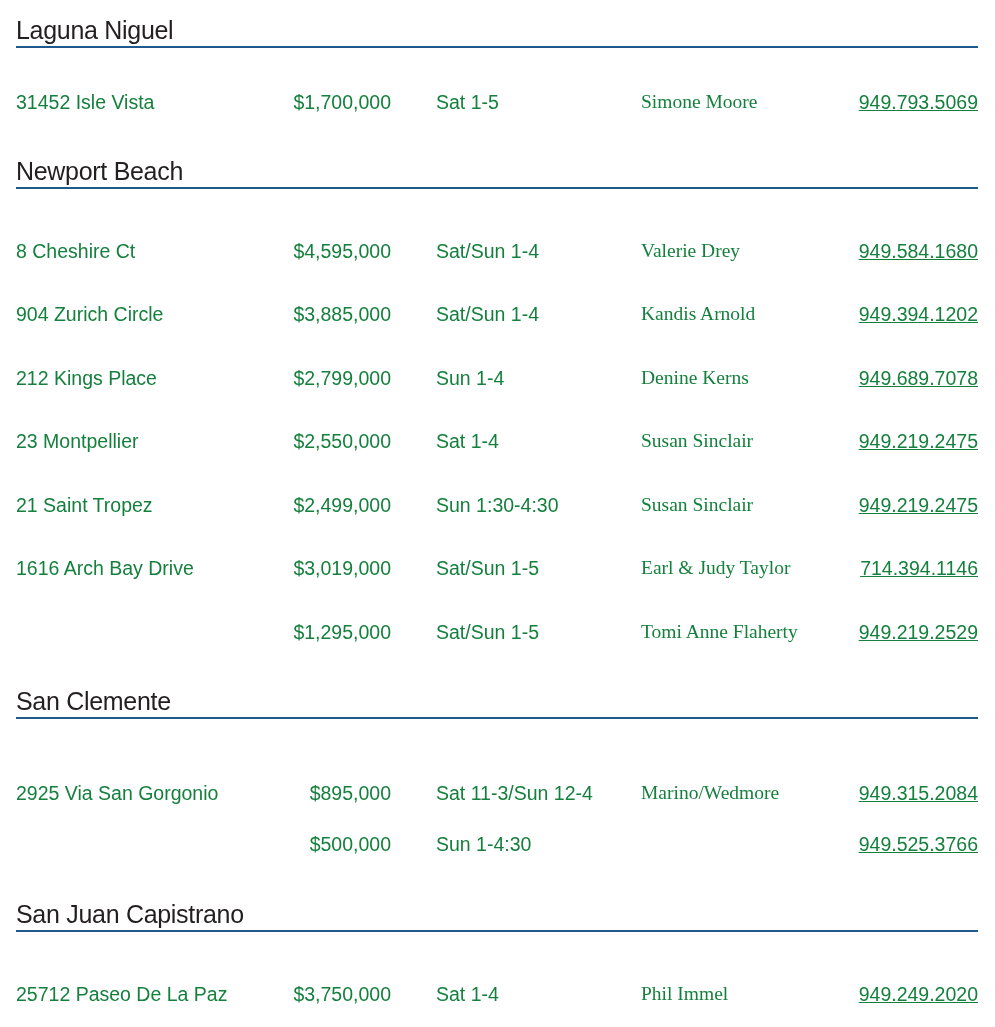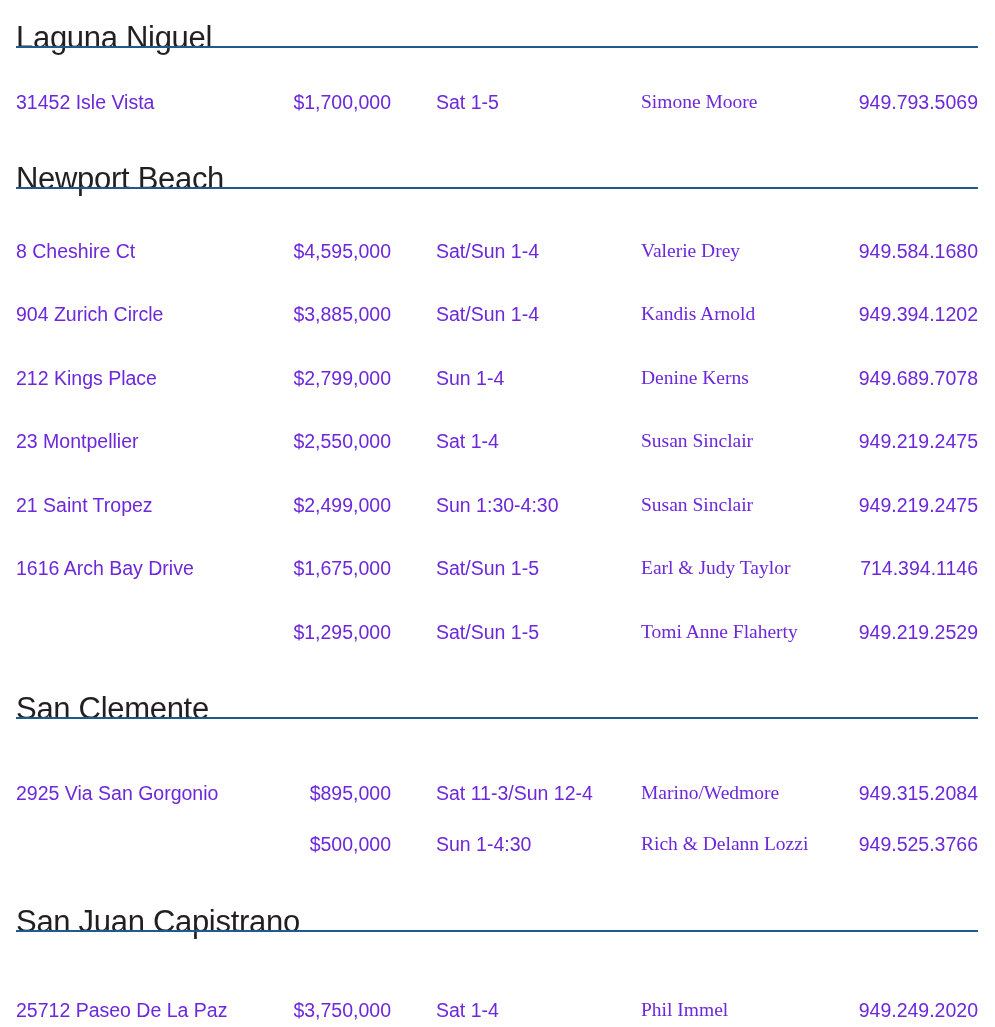--- a/index.html
+++ b/index.html
@@ -16,54 +16,54 @@
       color: #231f20;
     }
     .section {
       position: absolute;
       left: 16px;
       width: 962px;
     }
     .section-title {
       position: absolute;
       left: 0;
-      top: 8px;
-      font-size: 31px;
+      top: 0;
+      font-size: 25px;
       line-height: 34px;
       letter-spacing: -0.3px;
       color: #231f20;
       white-space: nowrap;
     }
     .section-rule {
       position: absolute;
       left: 0;
       top: 33px;
       width: 962px;
       height: 2px;
       background: #1f5a8a;
     }
     .row {
       position: absolute;
       left: 0;
       width: 962px;
       height: 26px;
       font-size: 19.5px;
       line-height: 26px;
-      color: #6d28d9;
+      color: #15803d;
       white-space: nowrap;
     }
     .cell {
       position: absolute;
       top: 0;
     }
     .c-address { left: 0; }
     .c-price { right: 587px; text-align: left; }
     .c-time { left: 420px; }
     .c-contact { left: 625px; font-family: Liberation Serif, serif; }
-    .c-phone { right: 0; text-align: right; }
+    .c-phone { right: 0; text-align: right; text-decoration: underline; }
 
     
     #sec-0 { top: 13px; }
     #sec-1 { top: 154px; }
     #sec-2 { top: 684px; }
     #sec-3 { top: 897px; }
   </style>
 </head>
 <body style="color: rgb(35, 31, 32);">
 
@@ -113,21 +113,21 @@
   </div>
   <div class="row" style="top:338px">
     <span class="cell c-address">21 Saint Tropez</span>
     <span class="cell c-price">$2,499,000</span>
     <span class="cell c-time">Sun 1:30-4:30</span>
     <span class="cell c-contact">Susan Sinclair</span>
     <span class="cell c-phone">949.219.2475</span>
   </div>
   <div class="row" style="top:401px">
     <span class="cell c-address">1616 Arch Bay Drive</span>
-    <span class="cell c-price">$1,675,000</span>
+    <span class="cell c-price">$3,019,000</span>
     <span class="cell c-time">Sat/Sun 1-5</span>
     <span class="cell c-contact">Earl &amp; Judy Taylor</span>
     <span class="cell c-phone">714.394.1146</span>
   </div>
   <div class="row" style="top:465px">
     <span class="cell c-price">$1,295,000</span>
     <span class="cell c-time">Sat/Sun 1-5</span>
     <span class="cell c-contact">Tomi Anne Flaherty</span>
     <span class="cell c-phone">949.219.2529</span>
   </div>
@@ -140,29 +140,28 @@
   <div class="row" style="top:96px">
     <span class="cell c-address">2925 Via San Gorgonio</span>
     <span class="cell c-price">$895,000</span>
     <span class="cell c-time">Sat 11-3/Sun 12-4</span>
     <span class="cell c-contact">Marino/Wedmore</span>
     <span class="cell c-phone">949.315.2084</span>
   </div>
   <div class="row" style="top:147px">
     <span class="cell c-price">$500,000</span>
     <span class="cell c-time">Sun 1-4:30</span>
-    <span class="cell c-contact">Rich &amp; Delann Lozzi</span>
     <span class="cell c-phone">949.525.3766</span>
   </div>
 </div>
 
 <div class="section" id="sec-3">
   <div class="section-title">San Juan Capistrano</div>
   <div class="section-rule" style="background: rgb(31, 90, 138);"></div>
 
-  <div class="row" style="top:100px">
+  <div class="row" style="top:84px">
     <span class="cell c-address">25712 Paseo De La Paz</span>
     <span class="cell c-price">$3,750,000</span>
     <span class="cell c-time">Sat 1-4</span>
     <span class="cell c-contact">Phil Immel</span>
     <span class="cell c-phone">949.249.2020</span>
   </div>
 </div>
 
 </body></html>

